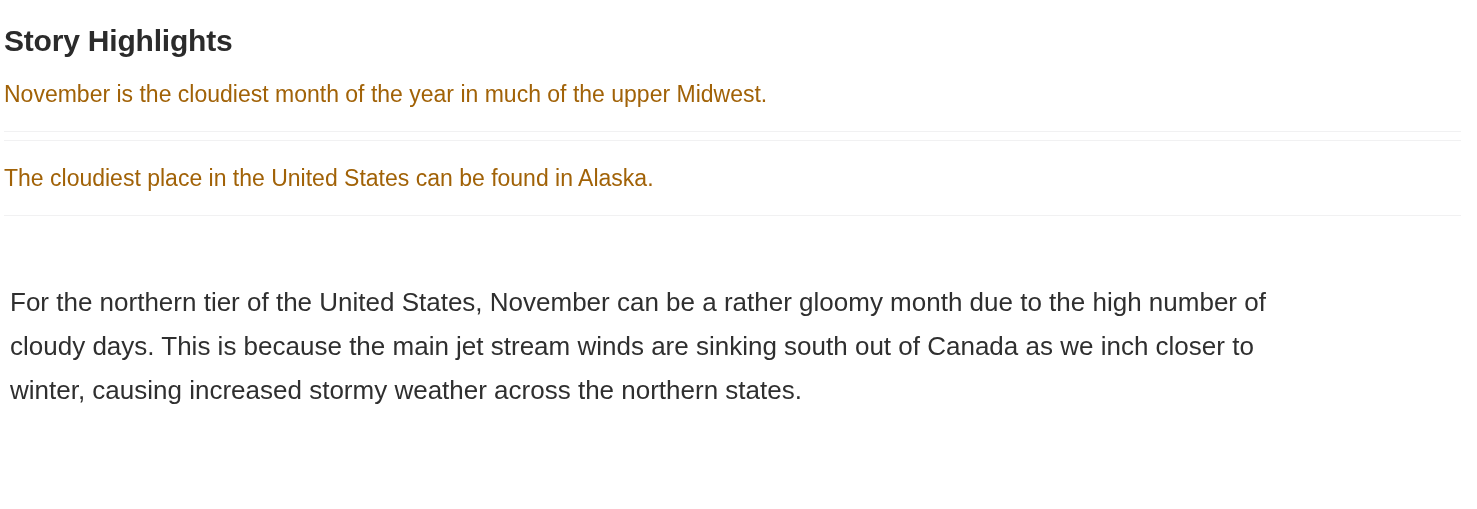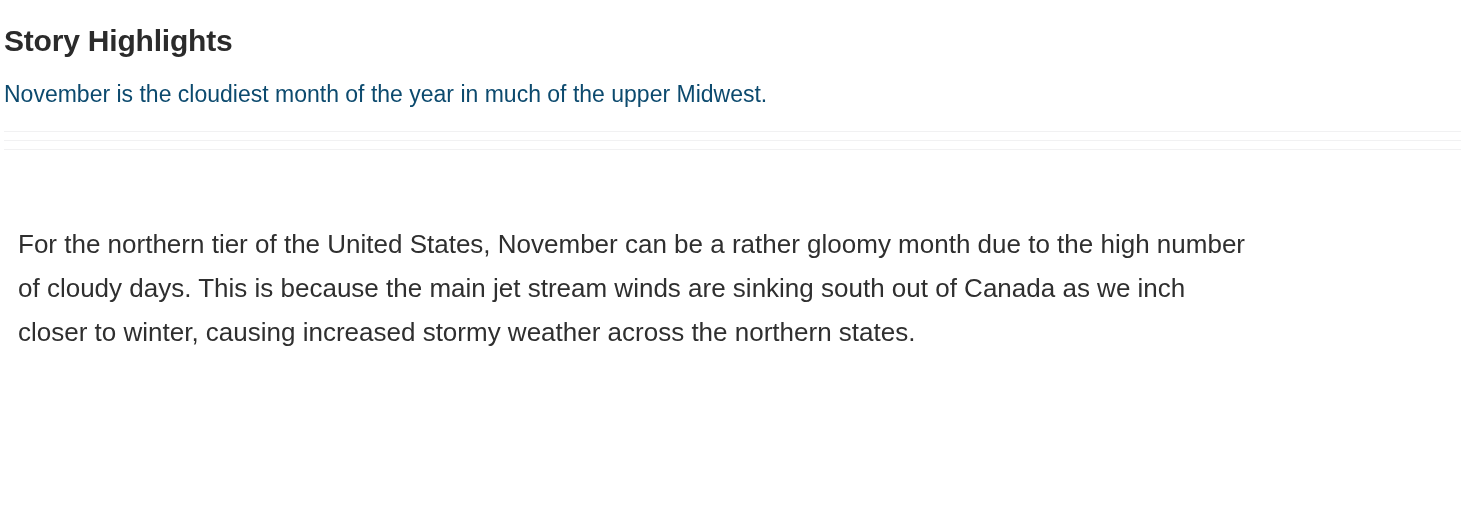--- a/index.html
+++ b/index.html
@@ -39,21 +39,21 @@
     padding: 0;
   }
 
   .sh-item {
     padding: 0 0 0 4px;
     margin: 0;
     font-family: "Liberation Sans", sans-serif;
     font-size: 23px;
     font-weight: normal;
     line-height: 28px;
-    color: #0c4a6e;
+    color: #a16207;
     letter-spacing: 0px;
   }
 
   .sh-item-first {
     padding-top: 24px;
     padding-bottom: 15px;
   }
 
   .sh-item-mid {
     padding-top: 15px;
@@ -62,21 +62,21 @@
 
   .sh-divider {
     width: 1457px;
     height: 1px;
     margin-left: 4px;
     background: #f1f1f2;
     border: 0;
   }
 
   .sh-body {
-    margin: 16px;
+    margin: 8px;
     padding: 56px 0 0 2px;
     font-family: "Liberation Sans", sans-serif;
     font-size: 26px;
     font-weight: normal;
     line-height: 44px;
     color: #2f2f2f;
     letter-spacing: 0px;
     max-width: 1474px;
   }
 </style>
@@ -89,20 +89,21 @@
 
   <ul class="sh-list">
 
     <li class="sh-item sh-item-first">November is the cloudiest month of the year in much of the upper Midwest.</li>
 
     <hr class="sh-divider">
 
 
     <hr class="sh-divider">
 
+    <li class="sh-item sh-item-mid">The cloudiest place in the United States can be found in Alaska.</li>
 
     <hr class="sh-divider">
 
   </ul>
 
   <p class="sh-body">For the northern tier of the United States, November can be a rather gloomy month due to the high number of cloudy days. This is because the main jet stream winds are sinking south out of Canada as we inch closer to winter, causing increased stormy weather across the northern states.</p>
 
 </section>
 
 </body></html>

